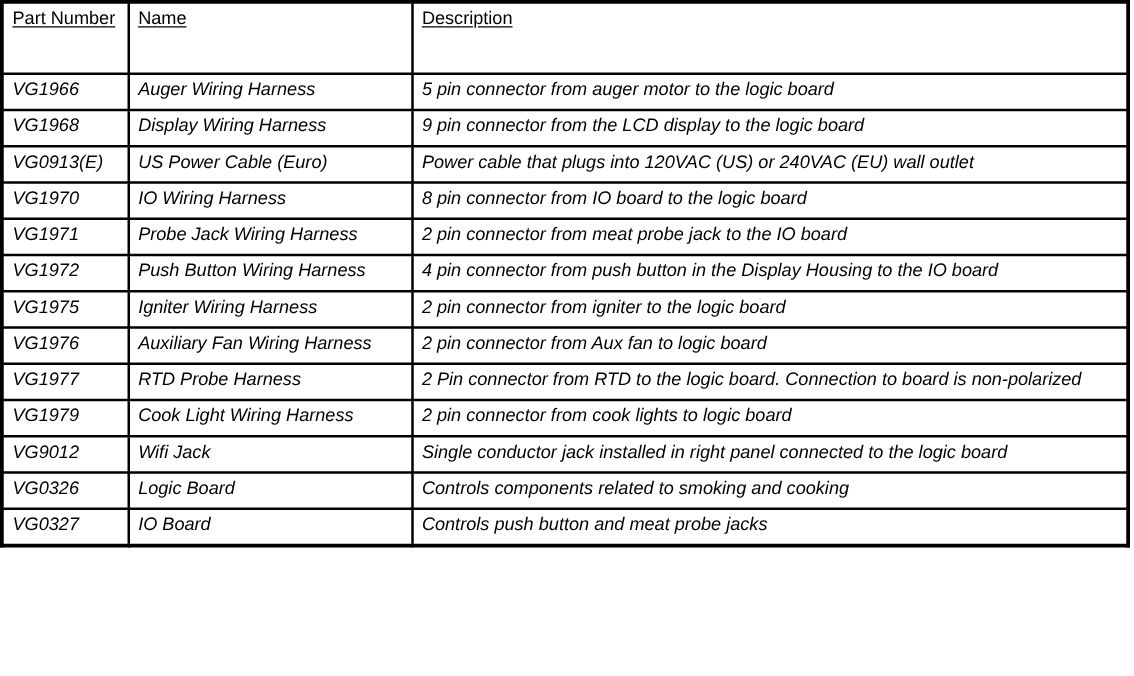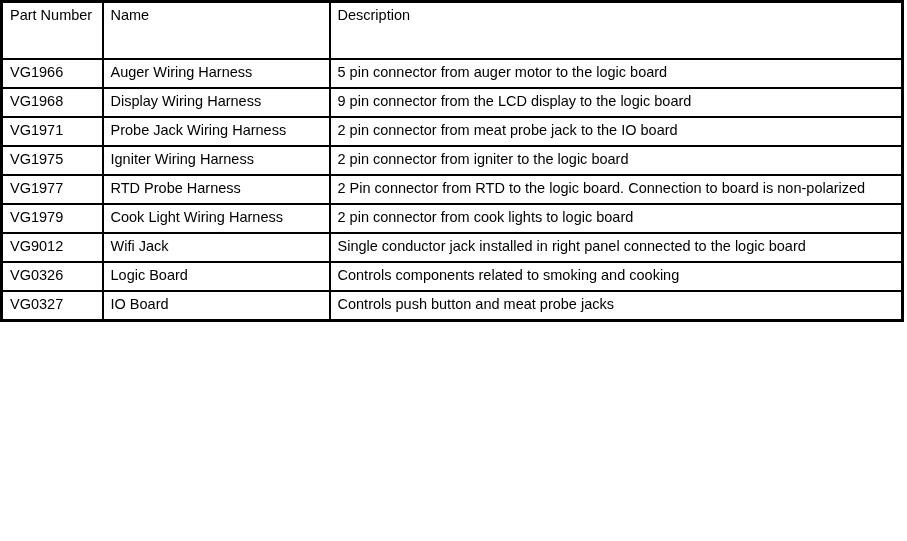--- a/index.html
+++ b/index.html
@@ -53,25 +53,27 @@
   }
 
   thead th {
     border-bottom: 3px solid #000;
     padding-top: 3px;
     height: 50px;
     vertical-align: top;
   }
 
   thead th .hdr-label {
+    text-decoration: underline;
     text-underline-offset: 2px;
   }
 
   tbody td {
     height: 22px;
+    font-style: italic;
   }
 
   tbody tr.row-tall td {
     height: 42px;
   }
 </style>
 </head>
 <body>
 
 <table class="parts-table">
@@ -98,28 +100,48 @@
         <td>VG1966</td>
         <td>Auger Wiring Harness</td>
         <td>5 pin connector from auger motor to the logic board</td>
       </tr>
       <tr>
         <td>VG1968</td>
         <td>Display Wiring Harness</td>
         <td>9 pin connector from the LCD display to the logic board</td>
       </tr>
       <tr>
+        <td>VG0913(E)</td>
+        <td>US Power Cable (Euro)</td>
+        <td>Power cable that plugs into 120VAC (US) or 240VAC (EU) wall outlet</td>
+      </tr>
+      <tr>
+        <td>VG1970</td>
+        <td>IO Wiring Harness</td>
+        <td>8 pin connector from IO board to the logic board</td>
+      </tr>
+      <tr>
         <td>VG1971</td>
         <td>Probe Jack Wiring Harness</td>
         <td>2 pin connector from meat probe jack to the IO board</td>
       </tr>
       <tr>
+        <td>VG1972</td>
+        <td>Push Button Wiring Harness</td>
+        <td>4 pin connector from push button in the Display Housing to the IO board</td>
+      </tr>
+      <tr>
         <td>VG1975</td>
         <td>Igniter Wiring Harness</td>
         <td>2 pin connector from igniter to the logic board</td>
+      </tr>
+      <tr>
+        <td>VG1976</td>
+        <td>Auxiliary Fan Wiring Harness</td>
+        <td>2 pin connector from Aux fan to logic board</td>
       </tr>
       <tr>
         <td>VG1977</td>
         <td>RTD Probe Harness</td>
         <td>2 Pin connector from RTD to the logic board. Connection to board is non-polarized</td>
       </tr>
       <tr>
         <td>VG1979</td>
         <td>Cook Light Wiring Harness</td>
         <td>2 pin connector from cook lights to logic board</td>

